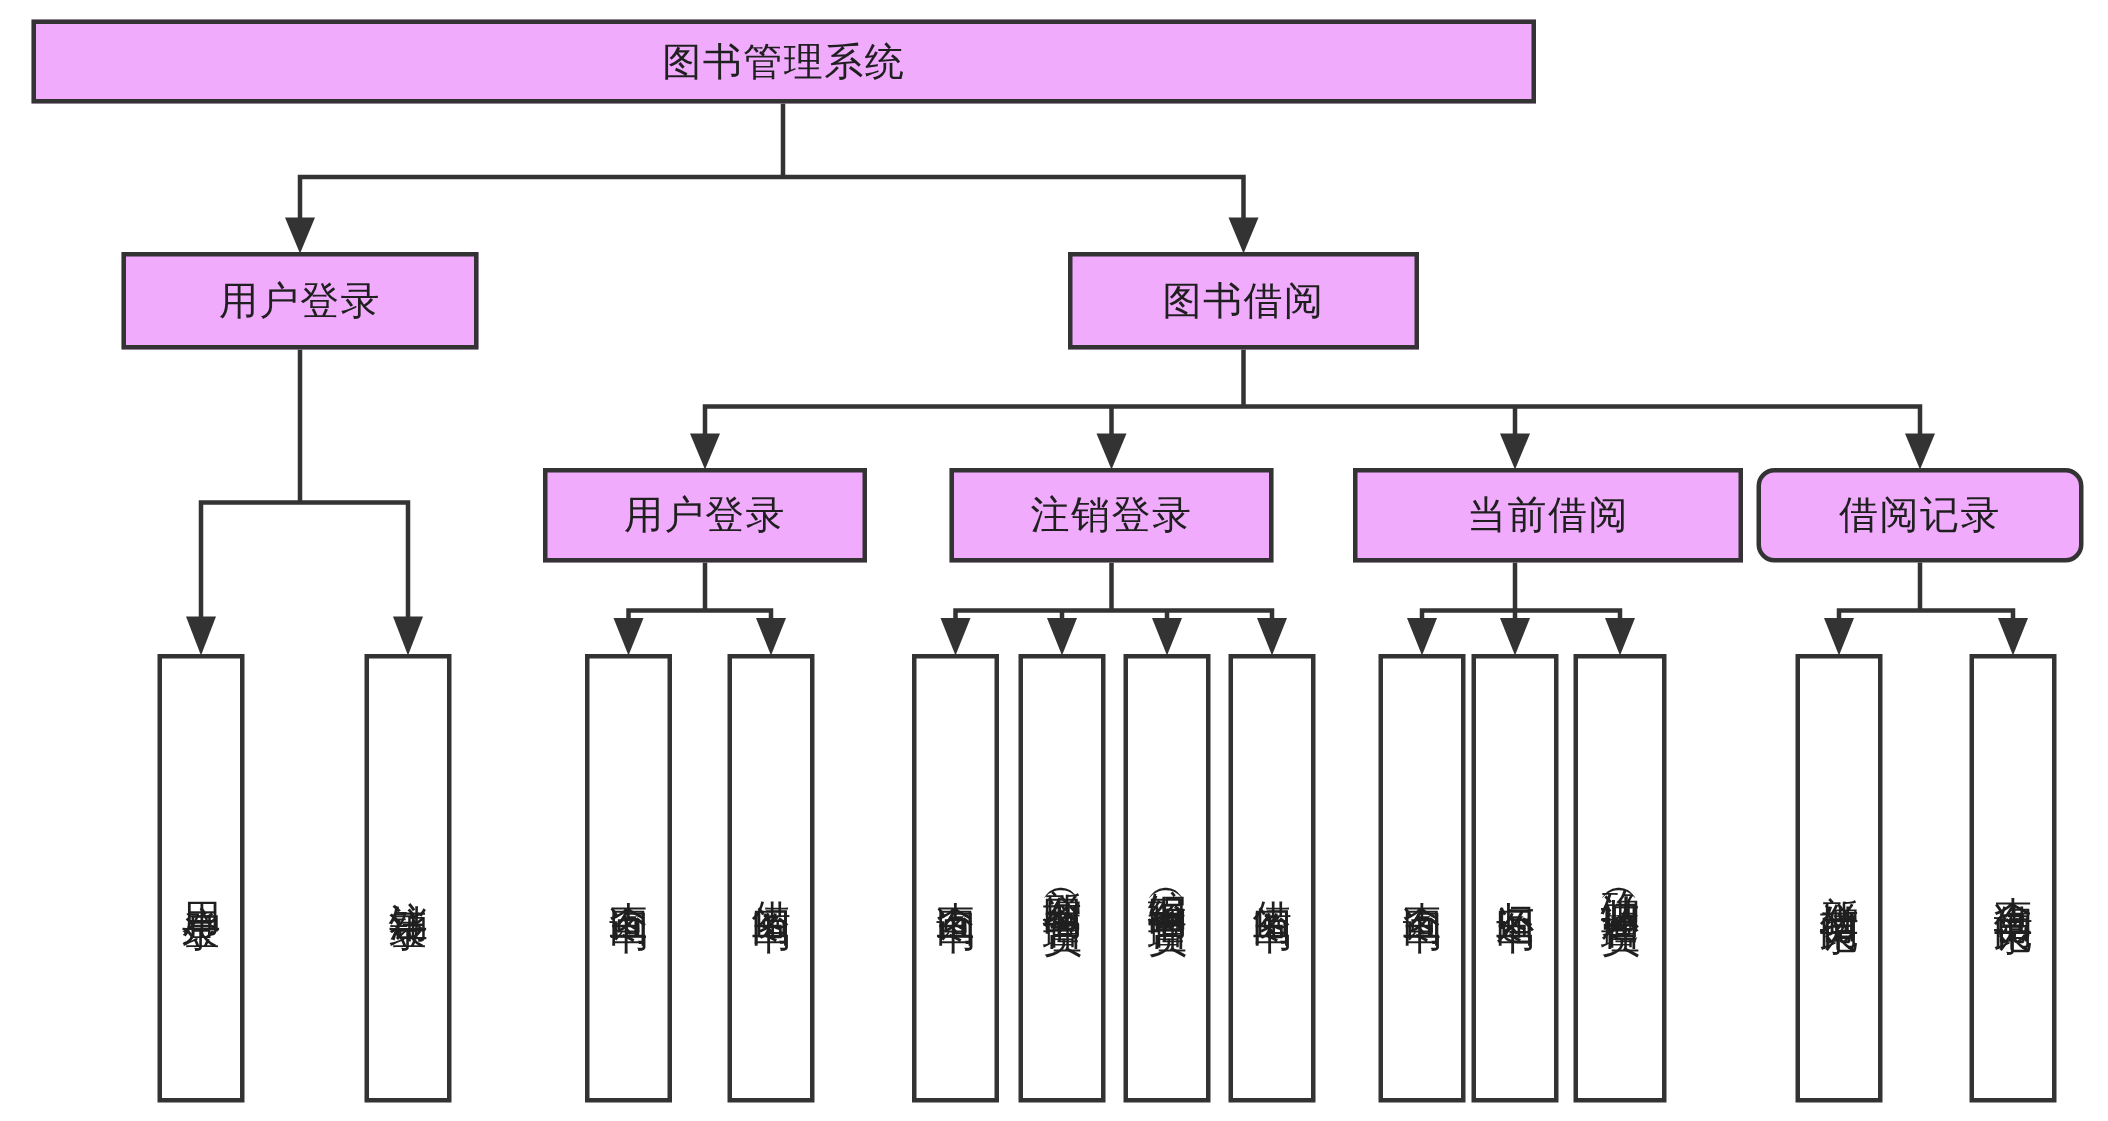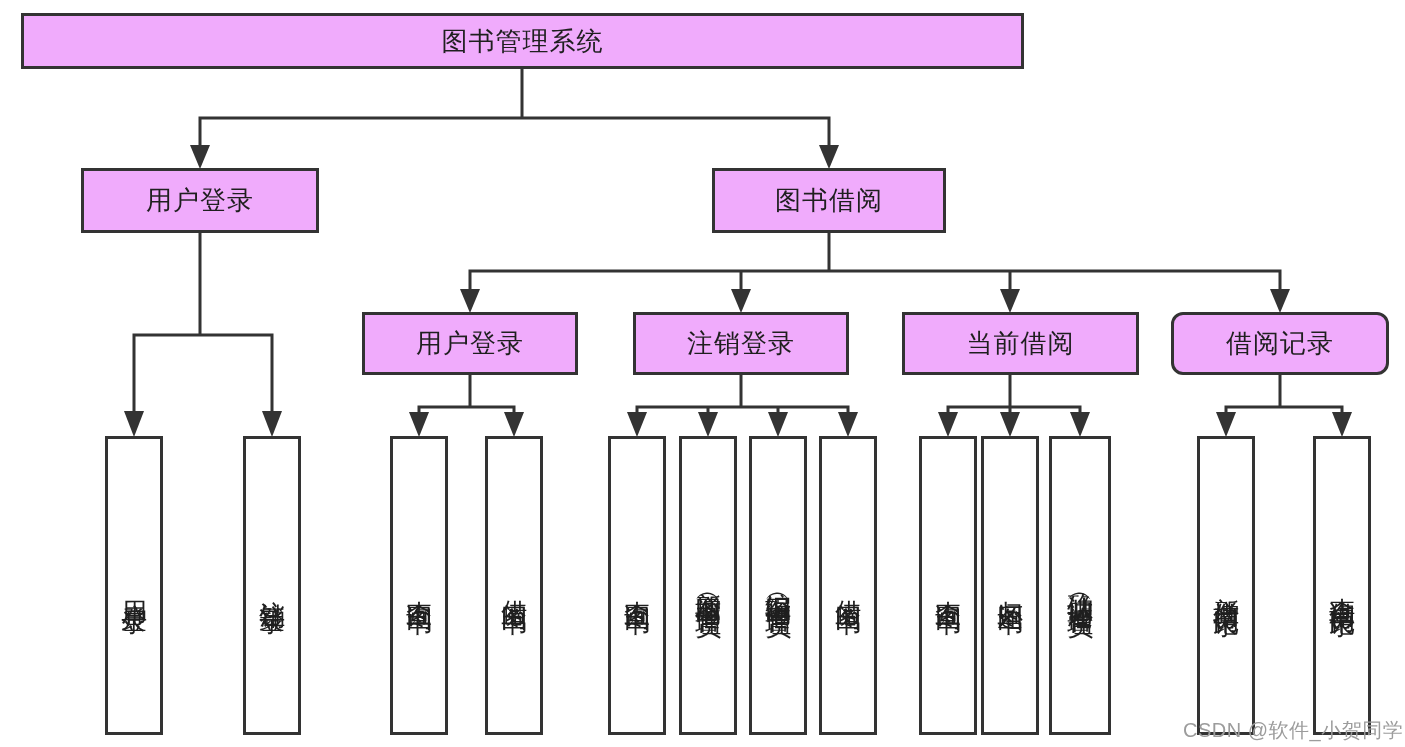--- a/index.html
+++ b/index.html
@@ -69,21 +69,21 @@
     line-height:1.05;
     color:var(--text);
     white-space:nowrap;
   }
   
   .b-root{left:21px;top:13px;width:1003px;height:56px;}
   .b-user-login{left:81px;top:168px;width:238px;height:65px;}
   .b-book-mgmt{left:712px;top:168px;width:234px;height:65px;}
   .b-new-book{left:362px;top:312px;width:216px;height:63px;}
   .b-book-borrow{left:633px;top:312px;width:216px;height:63px;}
-  .b-current-borrow{left:902px;top:312px;width:237px;height:63px;}
+  .b-current-borrow{left:902px;top:312px;width:260px;height:63px;}
   .b-borrow-record{left:1171px;top:312px;width:218px;height:63px;border-radius:12px;}
   .leaf{top:436px;height:299px;width:58px;}
   .l1{left:105px;}  .l2{left:243px;}
   .l3{left:390px;}  .l4{left:485px;}
   .l5{left:608px;}  .l6{left:679px;}
   .l7{left:749px;}  .l8{left:819px;}
   .l9{left:919px;}  .l10{left:981px;}
   .l11{left:1049px;width:62px;}
   .l12{left:1197px;} .l13{left:1313px;}
   .watermark{
@@ -205,15 +205,14 @@
     <span class="vlabel">确认归还（管理员）</span>
   </div>
 
   <div class="leaf l12">
     <span class="vlabel">新增借阅记录</span>
   </div>
   <div class="leaf l13">
     <span class="vlabel">查询借阅记录</span>
   </div>
 
-  <div class="watermark">CSDN @软件_小贺同学</div>
 
 </div>
 
 </body></html>

